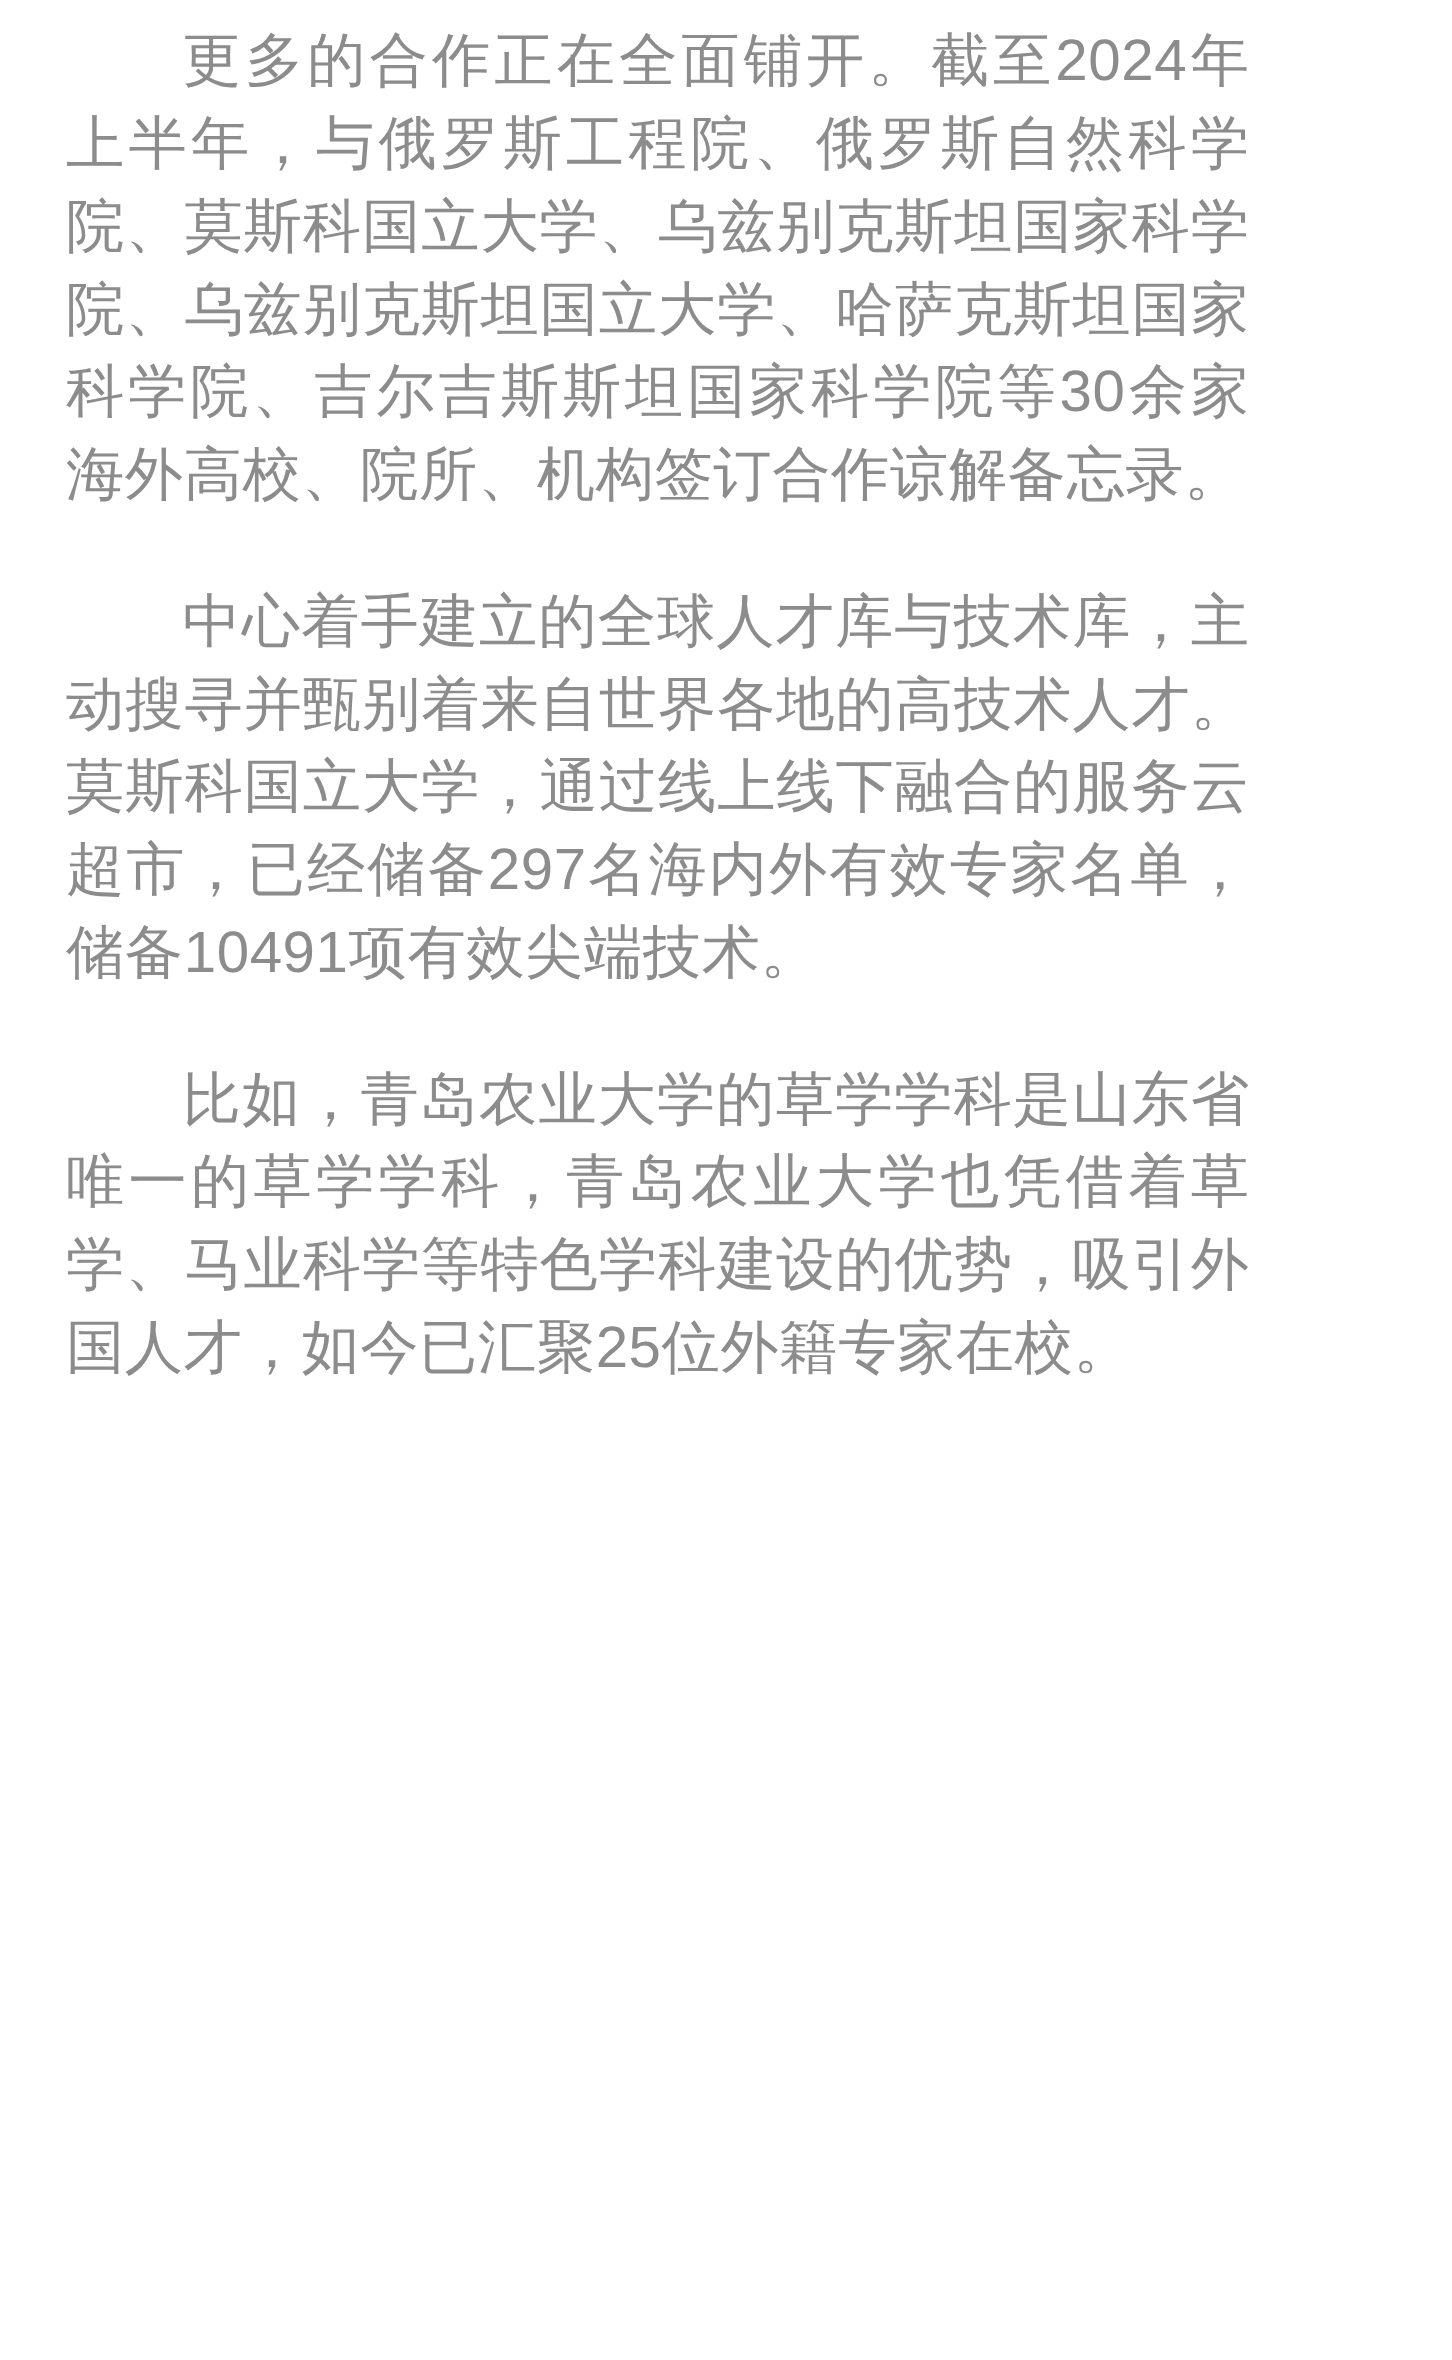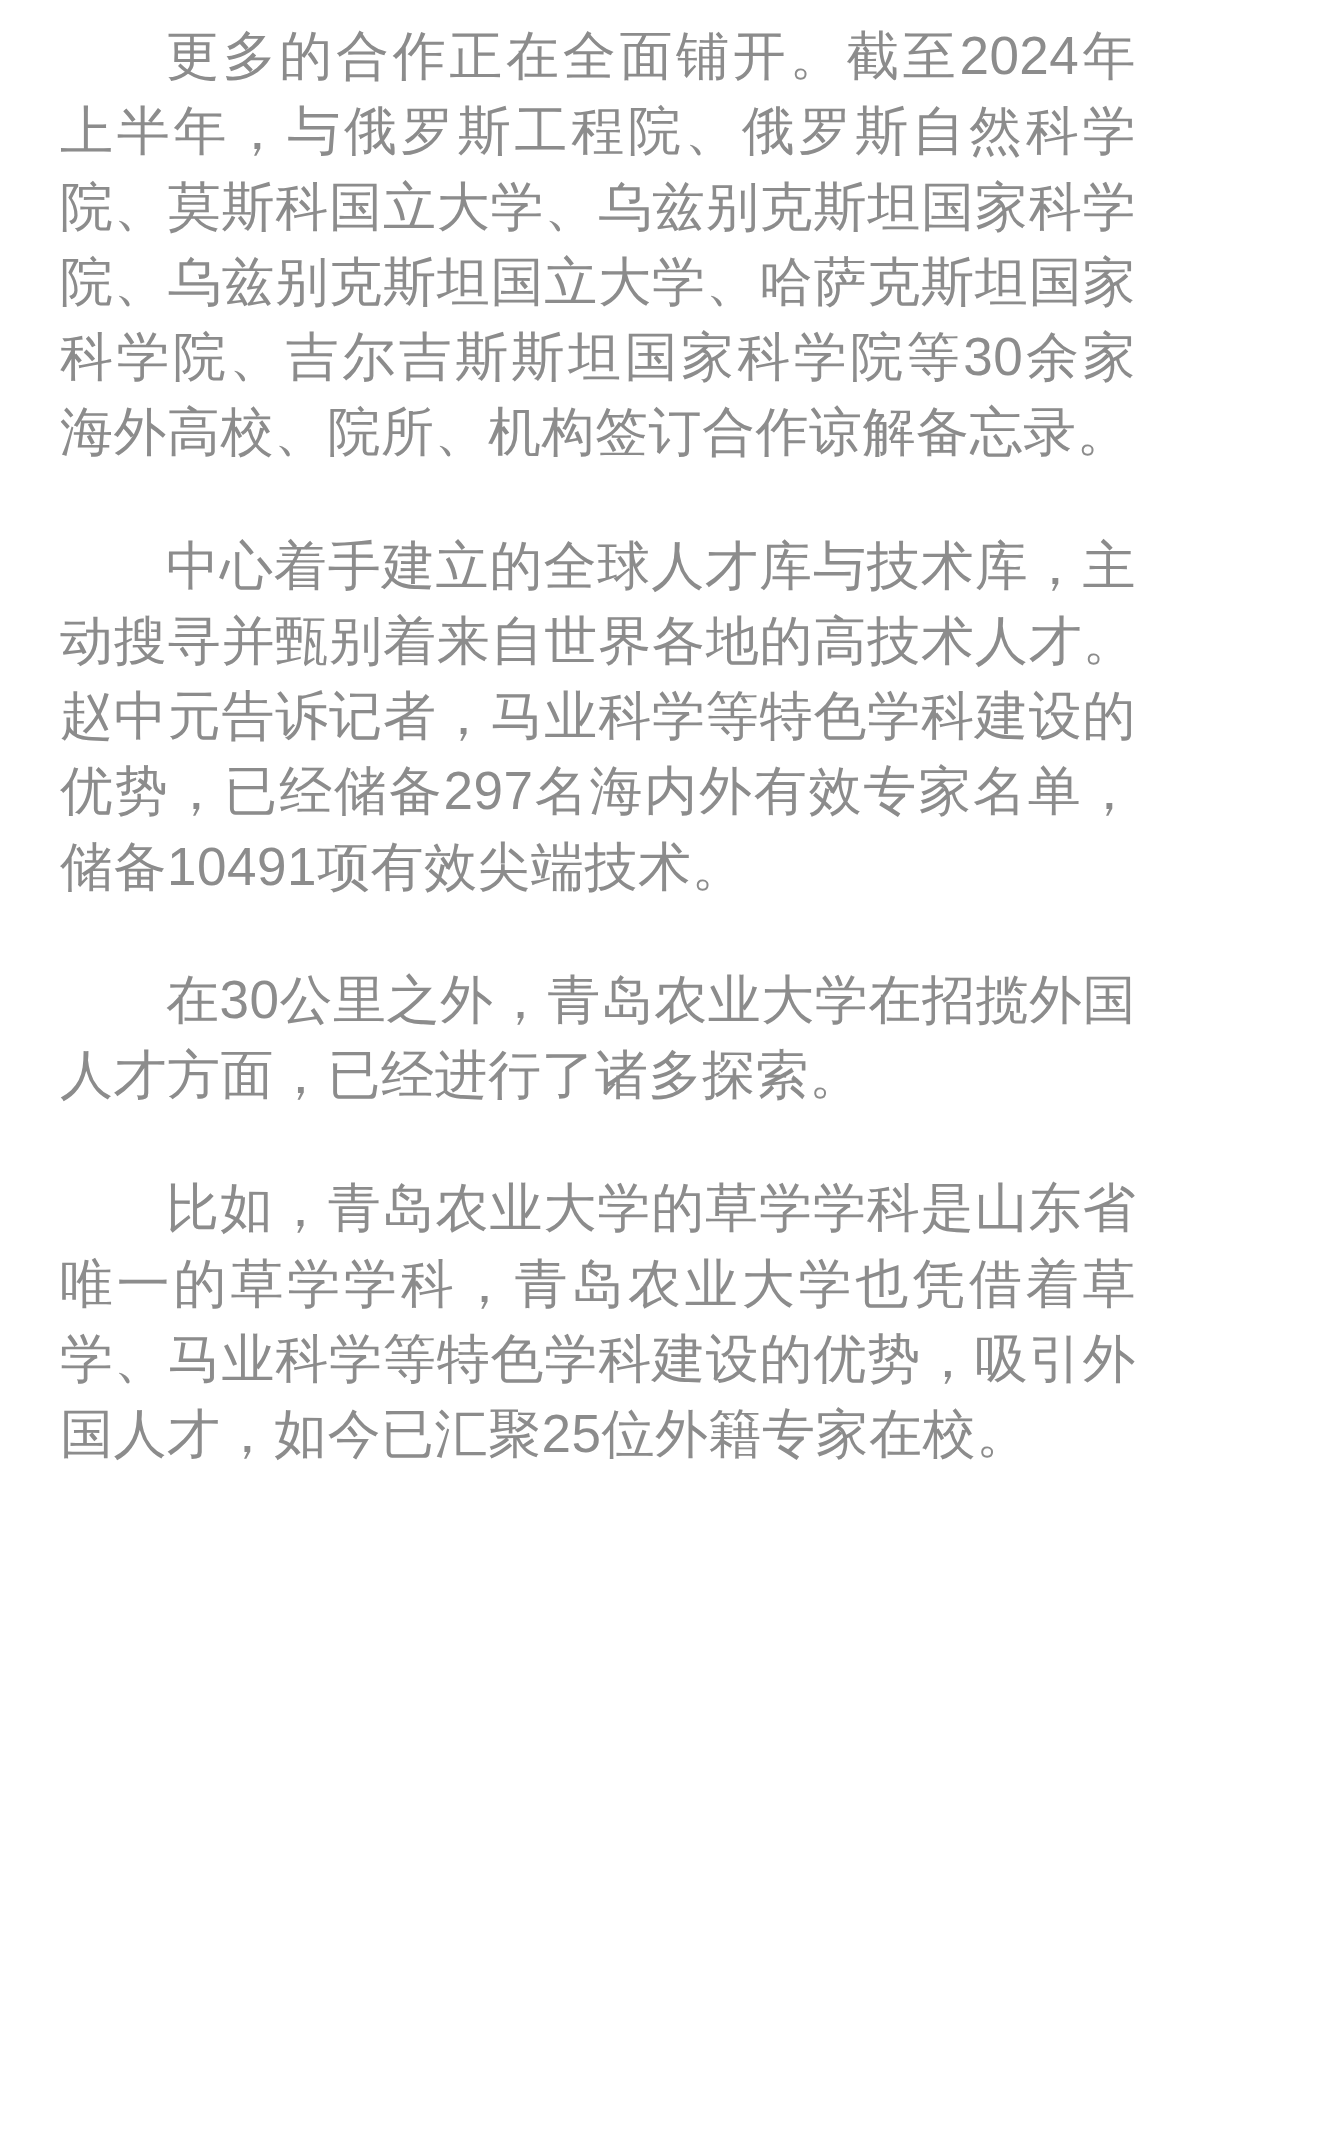--- a/index.html
+++ b/index.html
@@ -32,16 +32,15 @@
   }
   .para:last-child {
     margin-bottom: 0;
   }
 </style>
 </head>
 <body>
 
 <div class="article">
   <p class="para">更多的合作正在全面铺开。截至2024年上半年，与俄罗斯工程院、俄罗斯自然科学院、莫斯科国立大学、乌兹别克斯坦国家科学院、乌兹别克斯坦国立大学、哈萨克斯坦国家科学院、吉尔吉斯斯坦国家科学院等30余家海外高校、院所、机构签订合作谅解备忘录。</p>
-  <p class="para">中心着手建立的全球人才库与技术库，主动搜寻并甄别着来自世界各地的高技术人才。赵中元告诉记者，马业科学等特色学科建设的优势，已经储备297名海内外有效专家名单，储备10491项有效尖端技术。</p>
-  <p class="para">在30公里之外，青岛农业大学在招揽外国人才方面，已经进行了诸多探索。</p>
+  <p class="para">中心着手建立的全球人才库与技术库，主动搜寻并甄别着来自世界各地的高技术人才。莫斯科国立大学，通过线上线下融合的服务云超市，已经储备297名海内外有效专家名单，储备10491项有效尖端技术。</p>
   <p class="para">比如，青岛农业大学的草学学科是山东省唯一的草学学科，青岛农业大学也凭借着草学、马业科学等特色学科建设的优势，吸引外国人才，如今已汇聚25位外籍专家在校。</p>
 </div>
 
 </body></html>

